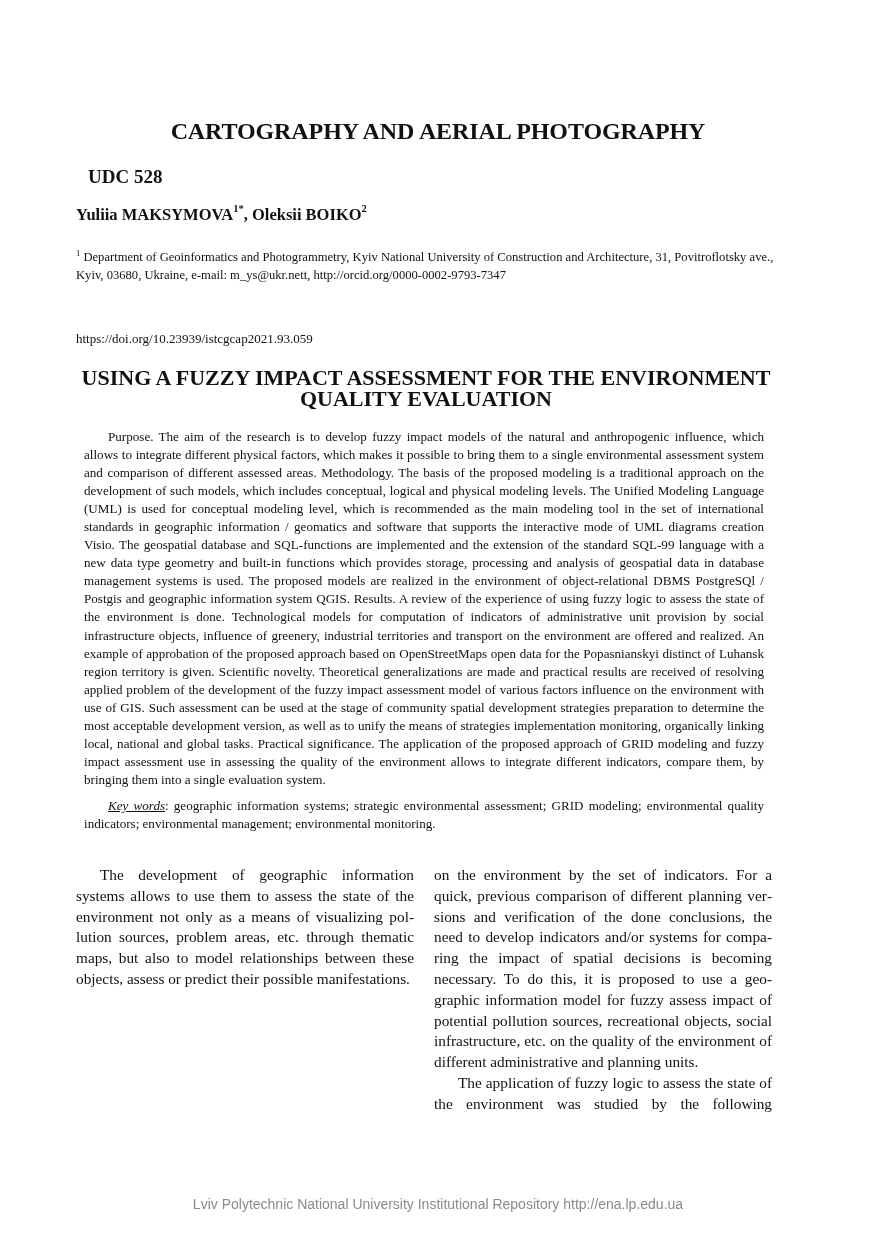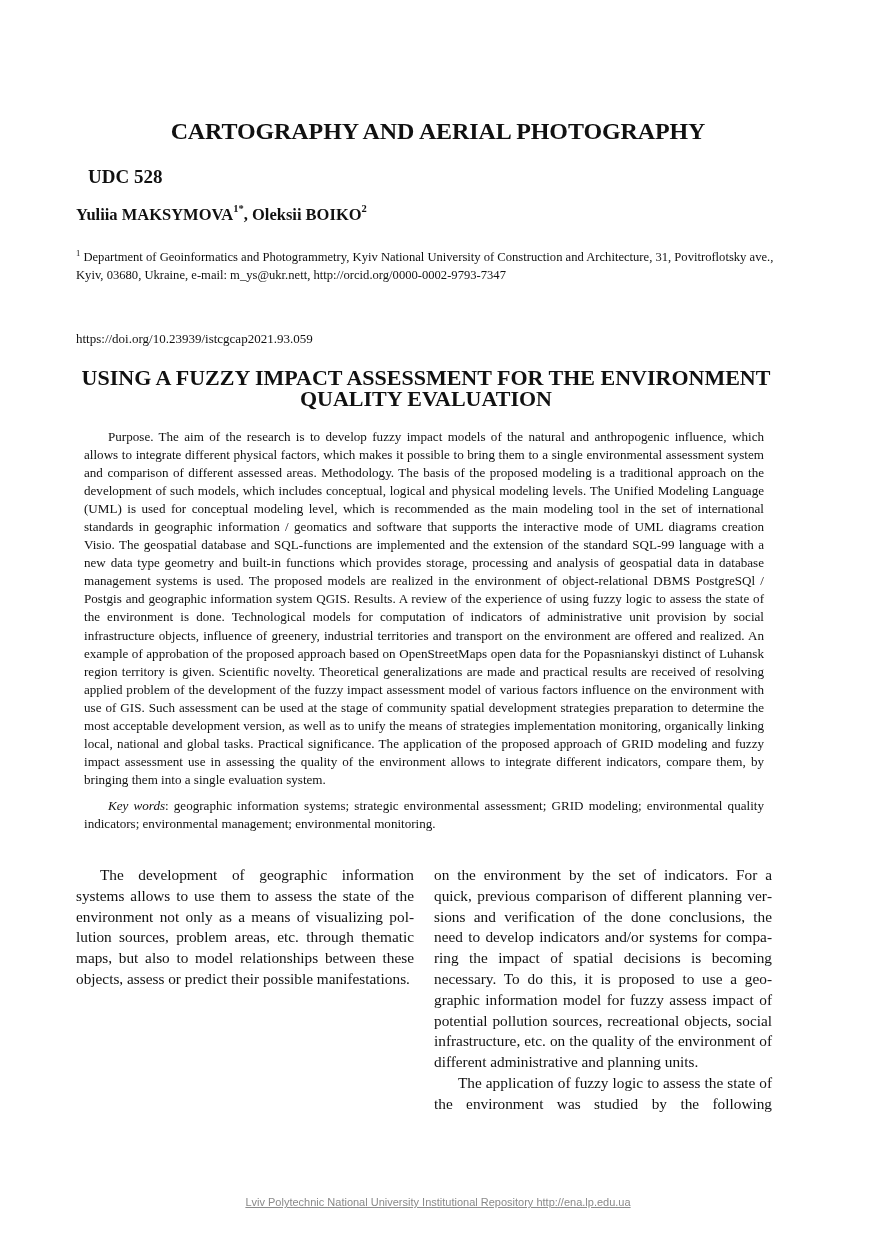--- a/index.html
+++ b/index.html
@@ -13,30 +13,30 @@
   .authors sup { font-size: 10.5px; position: relative; top: -1px; }
   .affil { left: 76px; width: 700px; top: 245px; font-size: 12.6px; line-height: 17.5px; }
   .affil p { margin: 0; }
   .affil sup { font-size: 8.5px; }
   .doi { left: 76px; top: 331px; font-size: 13px; }
   .paper-title { left: 76px; width: 700px; top: 367px; text-align: center;
          font-weight: bold; font-size: 22px; line-height: 21px; }
   .abstract { left: 76px; width: 696px; top: 420px; font-size: 13.1px; line-height: 18.05px;
          text-align: justify; }
   .abstract p { margin: 8px; text-indent: 24px; }
-  .abstract .kw-label { font-style: italic; }
+  .abstract .kw-label { font-style: italic; text-decoration: underline; }
   .col { top: 865px; width: 338px; font-size: 15.3px; line-height: 20.8px; text-align: justify;
          hyphens: manual; }
   .col p { margin: 0; text-indent: 24px; }
   .col-left { left: 76px; }
   .col-right { left: 434px; }
   .intro-head { text-align: center; font-weight: bold; font-size: 15px; text-indent: 0 !important;
          margin-bottom: 2px !important; line-height: 22px; }
   .footer { left: 0; width: 876px; top: 1196px; text-align: center;
-         font-family: "Liberation Sans", "DejaVu Sans", sans-serif; font-size: 11px; color: #8a8a8a; text-decoration: underline; }
+         font-family: "Liberation Sans", "DejaVu Sans", sans-serif; font-size: 14px; color: #8a8a8a; }
   .jl { text-align-last: justify; }
 </style>
 </head>
 <body>
 
 <div class="abs section-title">CARTOGRAPHY AND AERIAL PHOTOGRAPHY</div>
 
 <div class="abs udc">UDC 528</div>
 
 <div class="abs authors">

